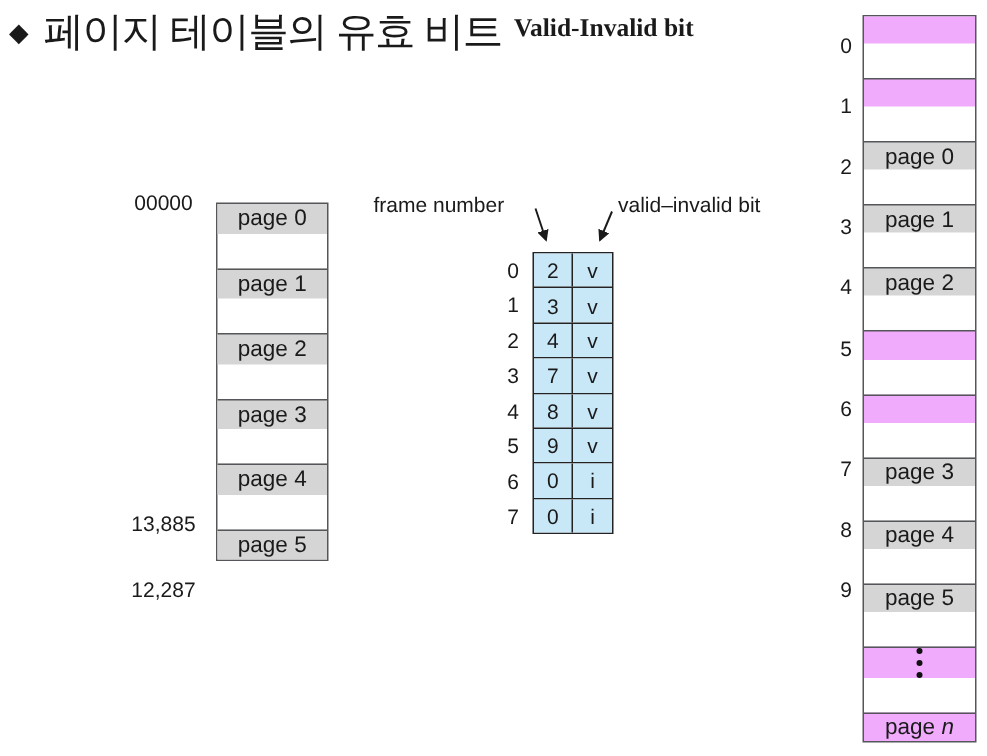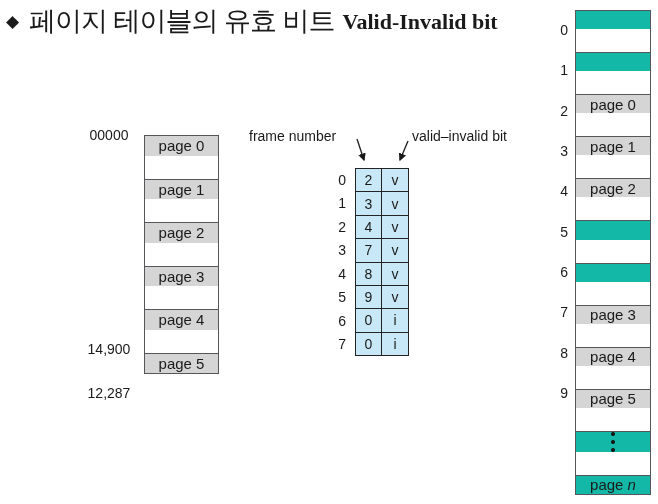--- a/index.html
+++ b/index.html
@@ -6,29 +6,29 @@
   .canvas {
     position:relative; width:658px; height:504px; background:#ffffff;
     font-family:"Liberation Sans", sans-serif; color:#1a1a1a; overflow:hidden;
   }
   .abs { position:absolute; }
 
   
   .title-row { left:6px; top:3px; display:flex; align-items:flex-start; }
   .title-bullet { font-size:17px; margin-top:8px; }
   .title-korean { font-size:27px; font-weight:normal; letter-spacing:-1px; margin-left:10px; white-space:nowrap; }
-  .title-english { font-family:"Liberation Serif", serif; font-weight:bold; font-size:22px; margin-left:8px; margin-top:6px; white-space:nowrap; }
+  .title-english { font-family:"Liberation Serif", serif; font-weight:bold; font-size:17px; margin-left:8px; margin-top:6px; white-space:nowrap; }
 
   
   .mem-col { display:flex; flex-direction:column; box-sizing:border-box; border:1px solid #55565a;gap:23px; }
   .mem-cell { flex:1; display:flex; align-items:center; justify-content:center;
               font-size:15px; border-top:1px solid #55565a; }
   .mem-cell:first-child { border-top:none; }
   .gray { background:#d5d5d5; }
-  .blue { background:#14b8a6;align-items:center; }
+  .blue { background:#f0abfc;align-items:center; }
 
   
   .logical-col { left:144px; top:135px; width:75px; height:239px; }
   .addr { width:62px; text-align:center; font-size:14px; }
 
   
   .pt-idx-col { left:322px; top:168px; width:24px; height:188px; display:flex; flex-direction:column; }
   .pt-idx { flex:1; display:flex; align-items:center; justify-content:flex-end; font-size:14px; }
   .pt-table { left:355px; top:168px; width:54px; height:188px; display:flex; flex-direction:column;
               box-sizing:border-box; border:1px solid #232323; }
@@ -57,21 +57,21 @@
 
 <div class="canvas">
 
   <div class="abs title-row">
     <span class="title-bullet">◆</span>
     <span class="title-korean">페이지 테이블의 유효 비트</span>
     <span class="title-english">Valid-Invalid bit</span>
   </div>
 
   <div class="abs addr" style="left:78px; top:127px;">00000</div>
-  <div class="abs addr" style="left:78px; top:341px;">14,900</div>
+  <div class="abs addr" style="left:78px; top:341px;">13,885</div>
   <div class="abs addr" style="left:78px; top:385px;">12,287</div>
 
   <div class="abs mem-col logical-col">
     <div class="mem-cell gray">page 0</div>
     <div class="mem-cell gray">page 1</div>
     <div class="mem-cell gray">page 2</div>
     <div class="mem-cell gray">page 3</div>
     <div class="mem-cell gray">page 4</div>
     <div class="mem-cell gray">page 5</div>
   </div>

